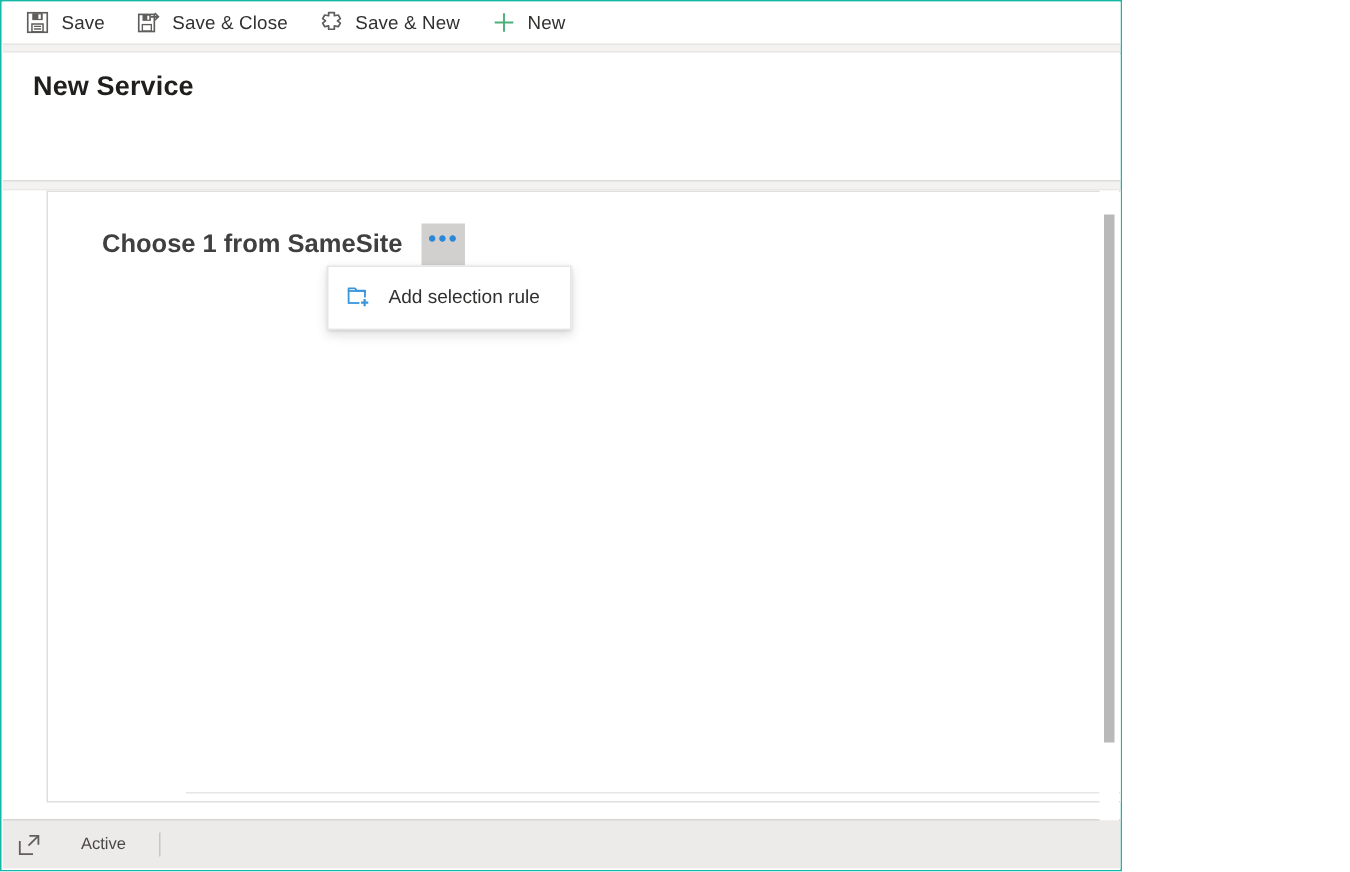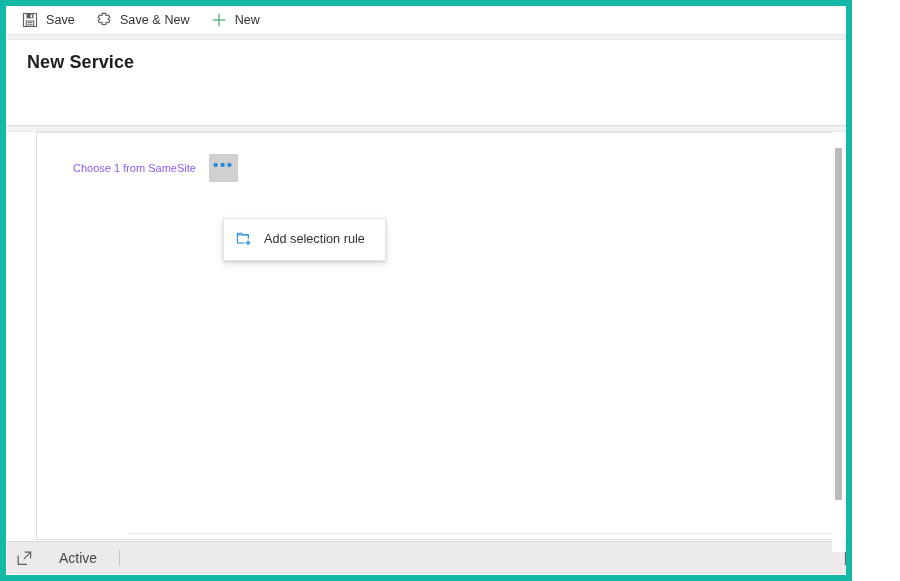--- a/index.html
+++ b/index.html
@@ -6,24 +6,24 @@
     margin: 0;
     padding: 0;
     background: #ffffff;
   }
   body {
     font-family: "Liberation Sans", sans-serif;
     -webkit-font-smoothing: antialiased;
   }
   #app {
     position: relative;
-    width: 852px;
+    width: 748px;
     height: 581px;
     box-sizing: border-box;
-    border: 6px solid #14b8a6;
+    border: 1px solid #14b8a6;
     background: #ffffff;
     overflow: hidden;
   }
 
   
   .commandbar {
     position: absolute;
     left: 1px; top: 0;
     width: 897px;
     height: 28px;
@@ -150,23 +150,23 @@
     background: #e8e6e4;
   }
 
   .chooser-row {
     position: absolute;
     left: 36px; top: 21px;
     display: flex;
     align-items: center;
   }
   .chooser-label {
-    font-size: 11px;
-    font-weight: normal;
-    color: #8b5cf6;
+    font-size: 17px;
+    font-weight: bold;
+    color: #404040;
     white-space: nowrap;
   }
   .ellipsis-btn {
     width: 29px;
     height: 28px;
     margin-left: 13px;
     background: #d2d0ce;
     border: none;
     display: inline-flex;
     align-items: center;
@@ -188,21 +188,20 @@
   .ctxmenu {
     position: absolute;
     left: 217px; top: 176px;
     width: 163px;
     background: #ffffff;
     border: 1px solid #e6e6e6;
     box-shadow: 0 3.2px 7.2px rgba(0,0,0,0.13), 0 0.6px 1.8px rgba(0,0,0,0.11);
     padding: 4px 0 5px 0;
     box-sizing: border-box;
     z-index: 40;
-    margin-top: 36px;
   }
   .ctx-item {
     display: flex;
     align-items: center;
     height: 32px;
     padding: 0 8px 0 11px;
     cursor: default;
     box-sizing: border-box;
   }
   .ctx-item .ctx-ico {
@@ -258,21 +257,21 @@
   }
   .status-iconbtn {
     width: 22px;
     height: 22px;
     display: inline-flex;
     align-items: center;
     justify-content: center;
     cursor: default;
   }
   .status-text {
-    font-size: 14px;
+    font-size: 11px;
     color: #4a4846;
     margin-left: 24px;
     white-space: nowrap;
   }
   .status-divider {
     width: 1px;
     height: 16px;
     background: #c8c6c4;
     margin-left: 22px;
   }
@@ -313,20 +312,32 @@
           <rect x="4.5" y="1.8" width="7" height="4.6" fill="#605e5c"></rect>
           <rect x="8.6" y="2.6" width="1.6" height="3" fill="#ffffff"></rect>
           <rect x="4.3" y="9" width="7.4" height="5.2" fill="none" stroke="#605e5c" stroke-width="1"></rect>
           <line x1="5.6" y1="10.6" x2="10.4" y2="10.6" stroke="#605e5c" stroke-width="0.9"></line>
           <line x1="5.6" y1="12.3" x2="10.4" y2="12.3" stroke="#605e5c" stroke-width="0.9"></line>
         </svg>
       </span>
       <span class="cmd-lbl">Save</span>
     </div>
 
+    <div class="cmd-btn">
+      <span class="cmd-ico">
+        <svg width="16" height="16" viewBox="0 0 16 16">
+          <rect x="1.5" y="2.6" width="10.4" height="11.4" fill="none" stroke="#605e5c" stroke-width="1.1"></rect>
+          <rect x="4" y="2.9" width="5.6" height="4" fill="#605e5c"></rect>
+          <rect x="7.2" y="3.5" width="1.3" height="2.6" fill="#ffffff"></rect>
+          <rect x="3.9" y="9.4" width="6" height="4.3" fill="none" stroke="#605e5c" stroke-width="0.9"></rect>
+          <path d="M9.6 4.2 L14.4 4.2 M12.2 1.8 L14.6 4.2 L12.2 6.5" fill="none" stroke="#605e5c" stroke-width="1.1"></path>
+        </svg>
+      </span>
+      <span class="cmd-lbl">Save &amp; Close</span>
+    </div>
 
     <div class="cmd-btn">
       <span class="cmd-ico">
         <svg width="16" height="16" viewBox="0 0 16 16">
           <path d="M6.1 1.4 L9.9 1.4 L9.9 3.5 L12.5 3.0 L13.9 5.4 L12.0 6.9 L13.9 8.4
                    L12.5 10.8 L9.9 10.3 L9.9 12.5 L6.1 12.5 L6.1 10.3 L3.5 10.8 L2.1 8.4
                    L4.0 6.9 L2.1 5.4 L3.5 3.0 L6.1 3.5 Z" fill="none" stroke="#605e5c" stroke-width="1.15" stroke-linejoin="round"></path>
         </svg>
       </span>
       <span class="cmd-lbl">Save &amp; New</span>

